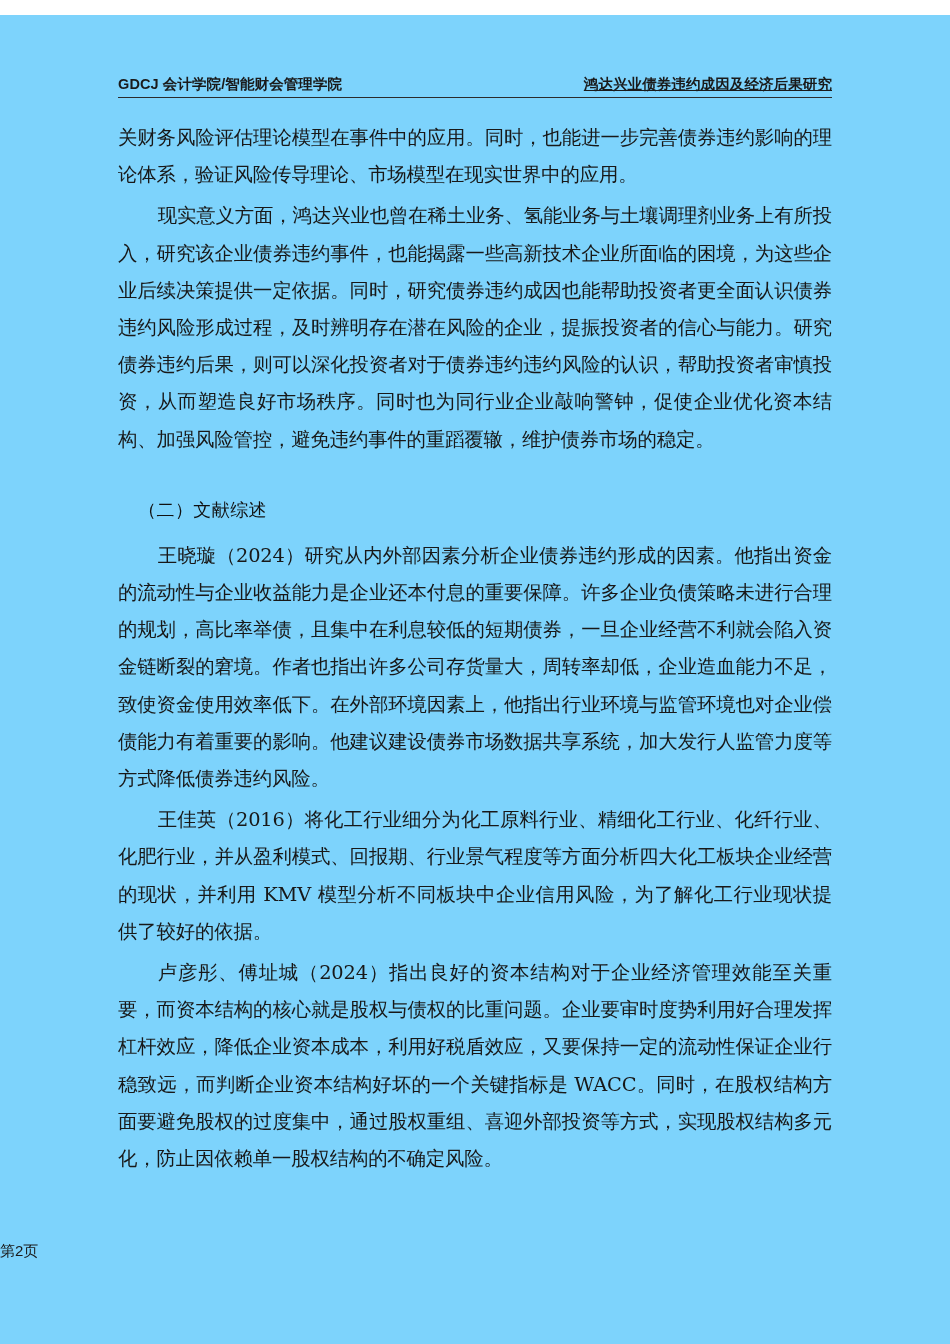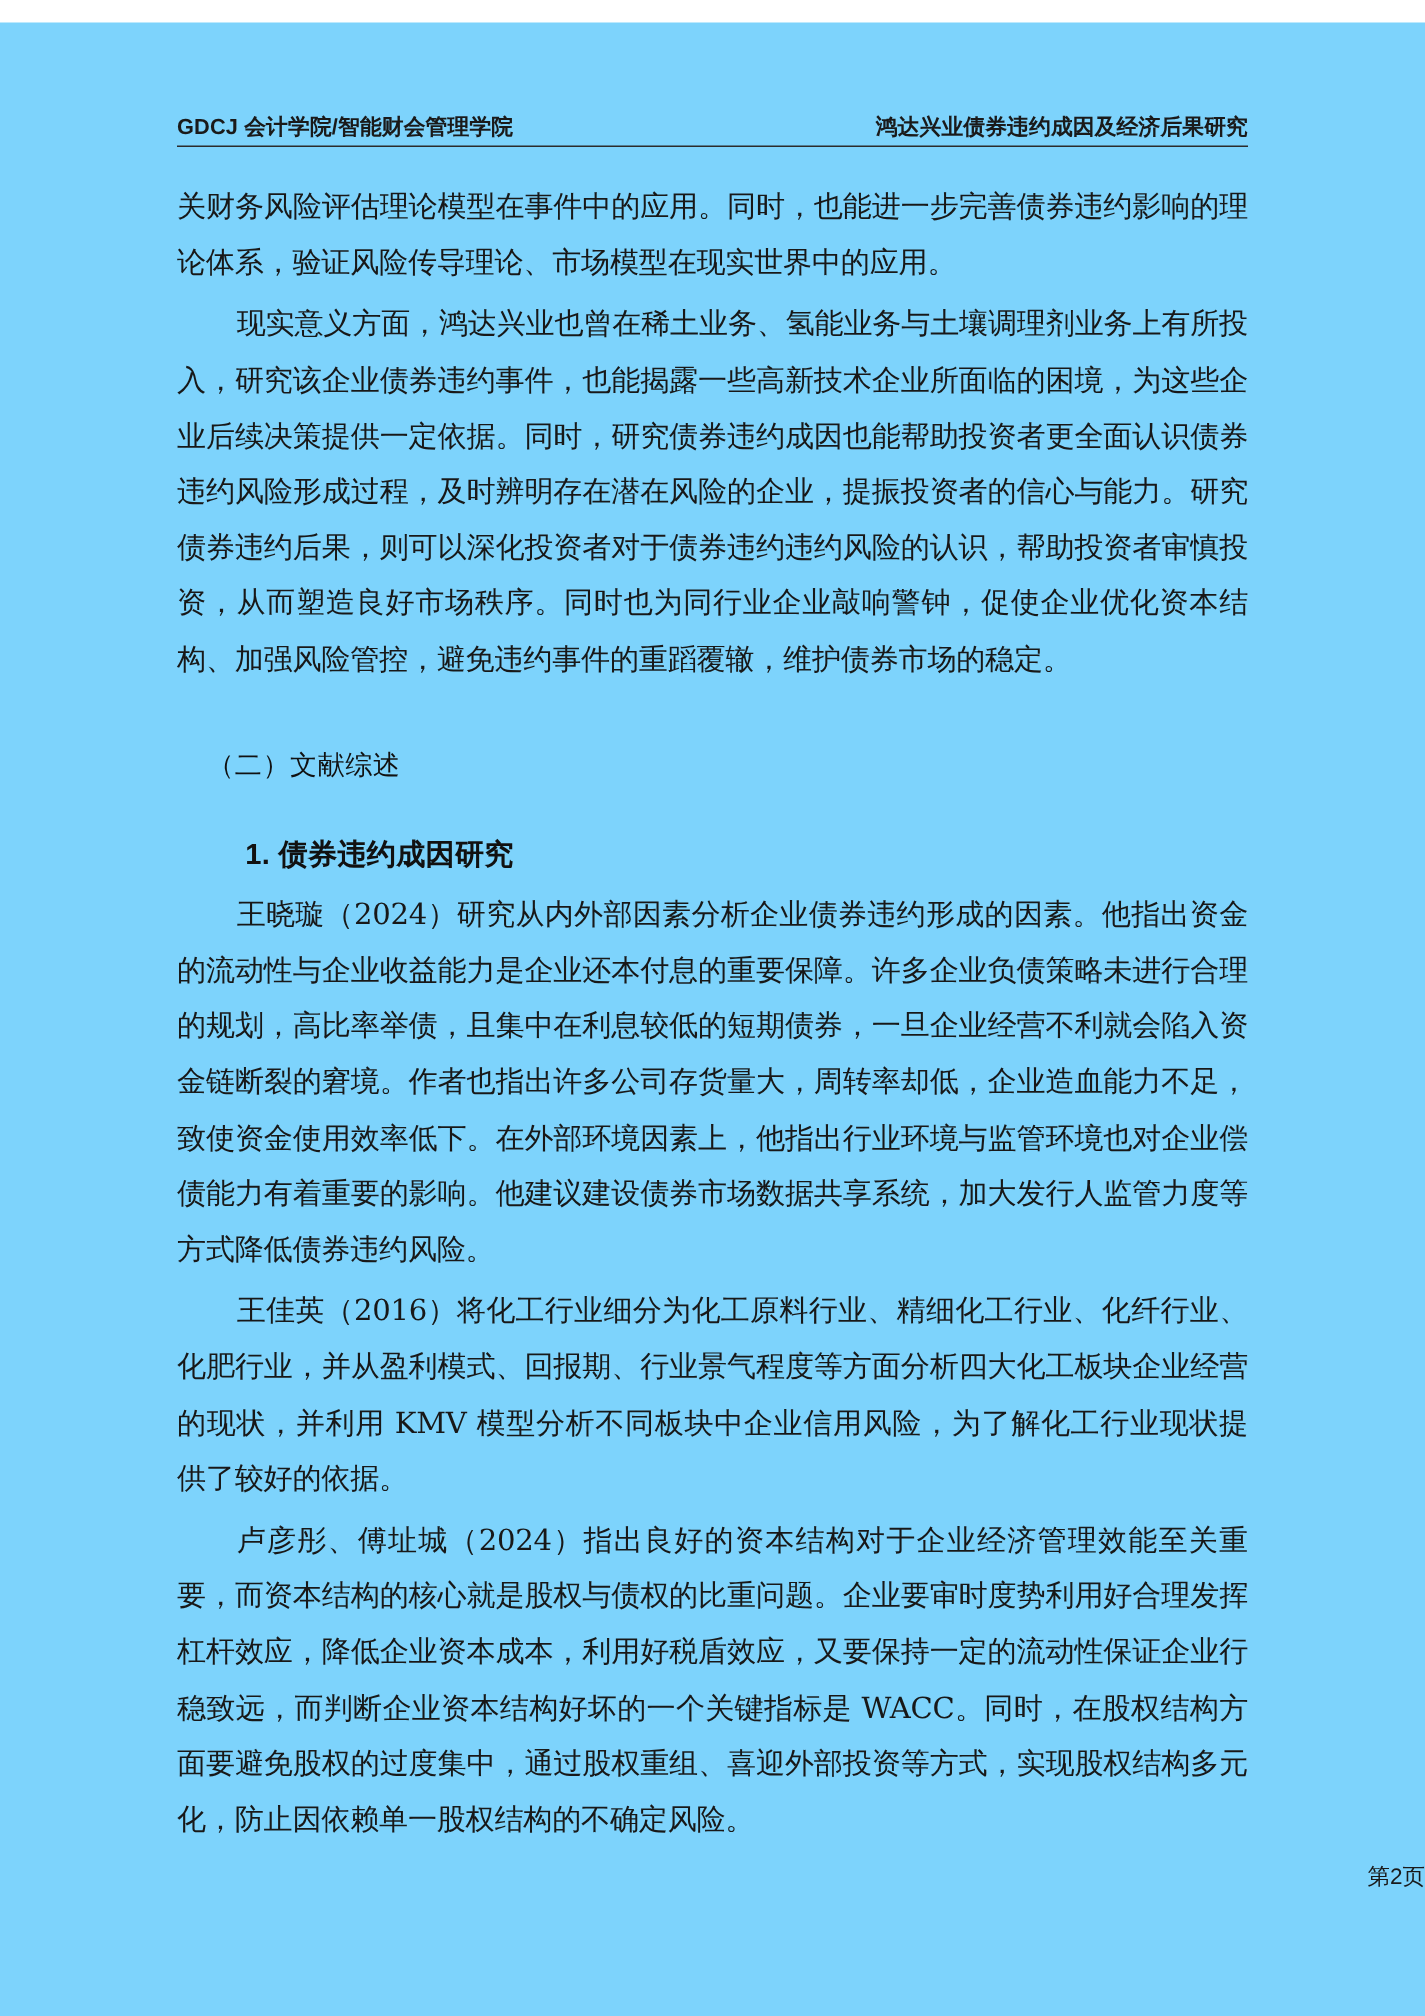--- a/index.html
+++ b/index.html
@@ -39,20 +39,21 @@
     font-size: 14.5px;
     font-weight: 700;
     letter-spacing: 0.1px;
     color: #1a1a1a;
   }
   .page-header .hdr-left {
     white-space: nowrap;
   }
   .page-header .hdr-right {
     white-space: nowrap;
+    text-decoration: underline;
   }
 
   
   .content {
     position: absolute;
     left: 118px;
     top: 104px;
     width: 714px;
   }
 
@@ -99,21 +100,21 @@
     color: #111111;
     letter-spacing: 0.2px;
   }
 
   
   .page-footer {
     position: absolute;
     left: 0;
     top: 1227px;
     width: 950px;
-    text-align: right;
+    text-align: left;
     font-family: "Liberation Sans", "DejaVu Sans", sans-serif;
     font-size: 15px;
     font-weight: 400;
     color: #1a1a1a;
   }
 </style>
 </head>
 <body>
 
 <div class="page">
@@ -124,21 +125,20 @@
   </div>
 
   <div class="content">
 
     <p class="body-para">关财务风险评估理论模型在事件中的应用。同时，也能进一步完善债券违约影响的理论体系，验证风险传导理论、市场模型在现实世界中的应用。</p>
 
     <p class="body-para indent">现实意义方面，鸿达兴业也曾在稀土业务、氢能业务与土壤调理剂业务上有所投入，研究该企业债券违约事件，也能揭露一些高新技术企业所面临的困境，为这些企业后续决策提供一定依据。同时，研究债券违约成因也能帮助投资者更全面认识债券违约风险形成过程，及时辨明存在潜在风险的企业，提振投资者的信心与能力。研究债券违约后果，则可以深化投资者对于债券违约违约风险的认识，帮助投资者审慎投资，从而塑造良好市场秩序。同时也为同行业企业敲响警钟，促使企业优化资本结构、加强风险管控，避免违约事件的重蹈覆辙，维护债券市场的稳定。</p>
 
     <h2 class="heading-1">（二）文献综述</h2>
 
-    <h3 class="heading-2">1. 债券违约成因研究</h3>
 
     <p class="body-para indent">王晓璇（2024）研究从内外部因素分析企业债券违约形成的因素。他指出资金的流动性与企业收益能力是企业还本付息的重要保障。许多企业负债策略未进行合理的规划，高比率举债，且集中在利息较低的短期债券，一旦企业经营不利就会陷入资金链断裂的窘境。作者也指出许多公司存货量大，周转率却低，企业造血能力不足，致使资金使用效率低下。在外部环境因素上，他指出行业环境与监管环境也对企业偿债能力有着重要的影响。他建议建设债券市场数据共享系统，加大发行人监管力度等方式降低债券违约风险。</p>
 
     <p class="body-para indent">王佳英（2016）将化工行业细分为化工原料行业、精细化工行业、化纤行业、化肥行业，并从盈利模式、回报期、行业景气程度等方面分析四大化工板块企业经营的现状，并利用 KMV 模型分析不同板块中企业信用风险，为了解化工行业现状提供了较好的依据。</p>
 
 
     <p class="body-para indent">卢彦彤、傅址城（2024）指出良好的资本结构对于企业经济管理效能至关重要，而资本结构的核心就是股权与债权的比重问题。企业要审时度势利用好合理发挥杠杆效应，降低企业资本成本，利用好税盾效应，又要保持一定的流动性保证企业行稳致远，而判断企业资本结构好坏的一个关键指标是 WACC。同时，在股权结构方面要避免股权的过度集中，通过股权重组、喜迎外部投资等方式，实现股权结构多元化，防止因依赖单一股权结构的不确定风险。</p>
 
   </div>
 

